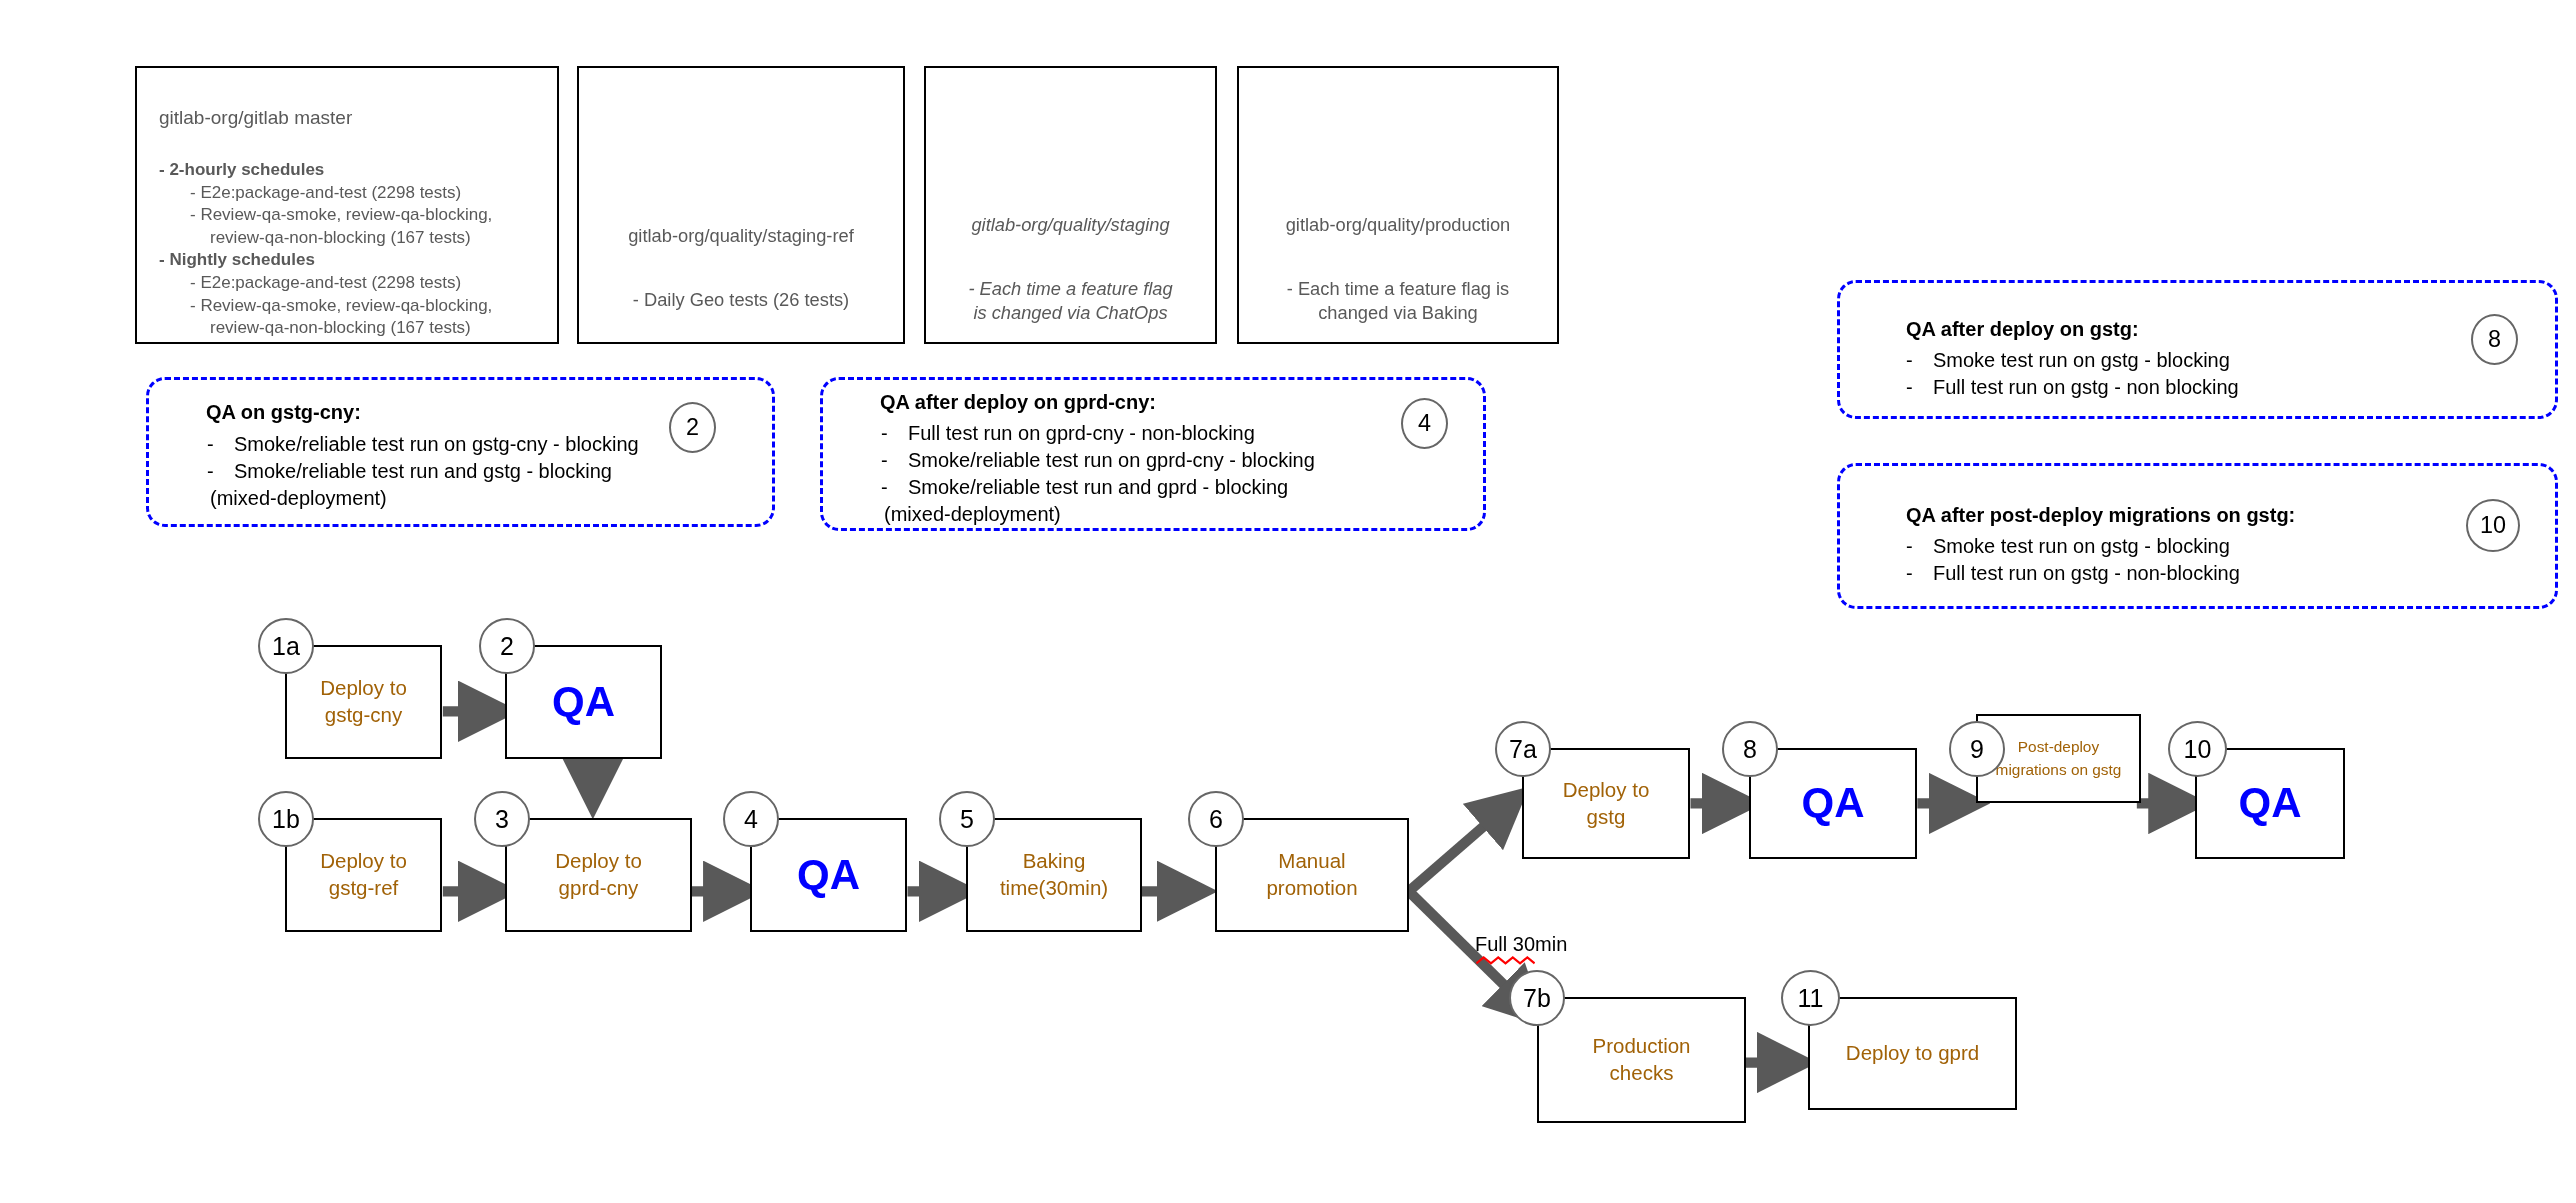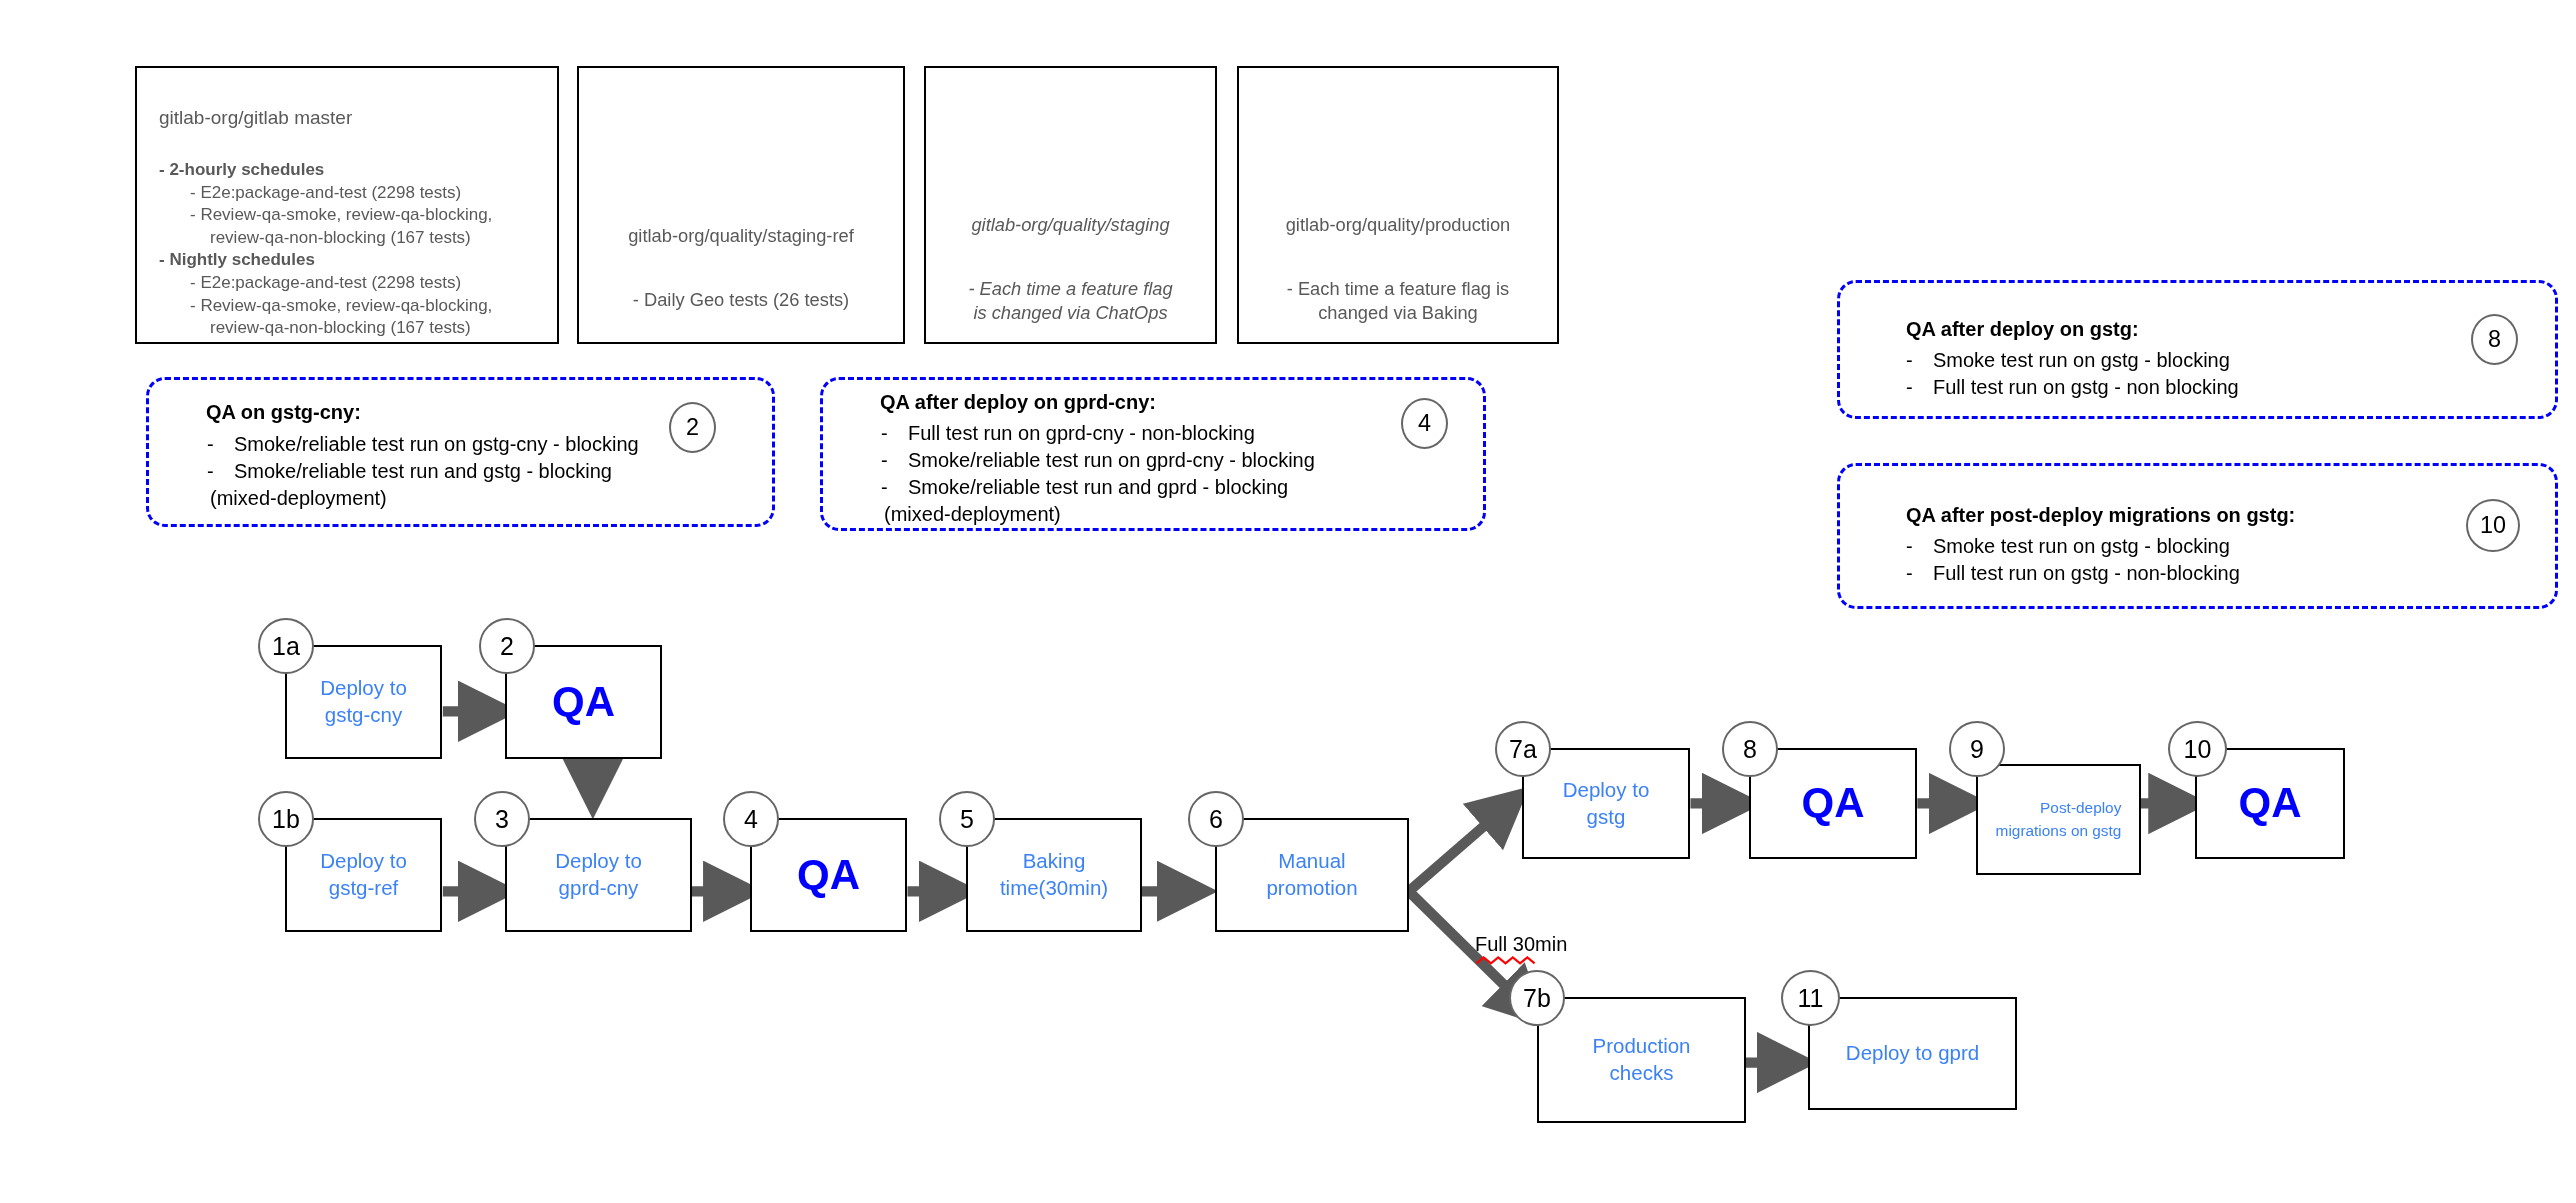--- a/index.html
+++ b/index.html
@@ -28,21 +28,21 @@
   .callout li.cont:before{content:"";}
 
   
   .badge{position:absolute;border:2.9px solid #666;border-radius:50%;background:#fff;
          color:#000;display:flex;align-items:center;justify-content:center;
          box-sizing:border-box;z-index:6;}
 
   
   .node{position:absolute;border:2.9px solid #000;background:#fff;box-sizing:border-box;
         display:flex;align-items:center;justify-content:center;text-align:center;
-        color:#3b82f6;font-size:20.5px;line-height:1.3;z-index:3;}
+        color:#a16207;font-size:20.5px;line-height:1.3;z-index:3;}
   .node.qa{color:#0000ff;font-weight:bold;font-size:42px;}
   .node.small{font-size:15.4px;line-height:1.45;}
 
   .svglayer{position:absolute;left:0;top:0;width:2576px;height:1203px;z-index:2;}
   .delaylbl{position:absolute;color:#000;font-size:20px;white-space:nowrap;z-index:5;}
   .squiggle{position:absolute;z-index:5;}
 </style>
 </head>
 <body>
 
@@ -188,21 +188,21 @@
 promotion</div>
   <div class="badge" style="left:1188px;top:791px;width:56px;height:56px;font-size:25px;">6</div>
 
   <div class="node" style="left:1522px;top:748px;width:168px;height:111px;white-space:pre-line;">Deploy to
 gstg</div>
   <div class="badge" style="left:1495px;top:721px;width:56px;height:56px;font-size:25px;">7a</div>
 
   <div class="node qa" style="left:1749px;top:748px;width:168px;height:111px;">QA</div>
   <div class="badge" style="left:1722px;top:721px;width:56px;height:56px;font-size:25px;">8</div>
 
-  <div class="node small" style="left:1976px;top:764px;width:165px;height:111px;white-space:pre-line;text-align:right;">Post-deploy
+  <div class="node small" style="left:1976px;top:714px;width:165px;height:89px;white-space:pre-line;">Post-deploy
 migrations on gstg</div>
   <div class="badge" style="left:1949px;top:721px;width:56px;height:56px;font-size:25px;">9</div>
 
   <div class="node qa" style="left:2195px;top:748px;width:150px;height:111px;">QA</div>
   <div class="badge" style="left:2168px;top:721px;width:59px;height:56px;font-size:25px;">10</div>
 
   <div class="node" style="left:1537px;top:997px;width:209px;height:126px;white-space:pre-line;">Production
 checks</div>
   <div class="badge" style="left:1509px;top:970px;width:56px;height:56px;font-size:25px;">7b</div>
 

